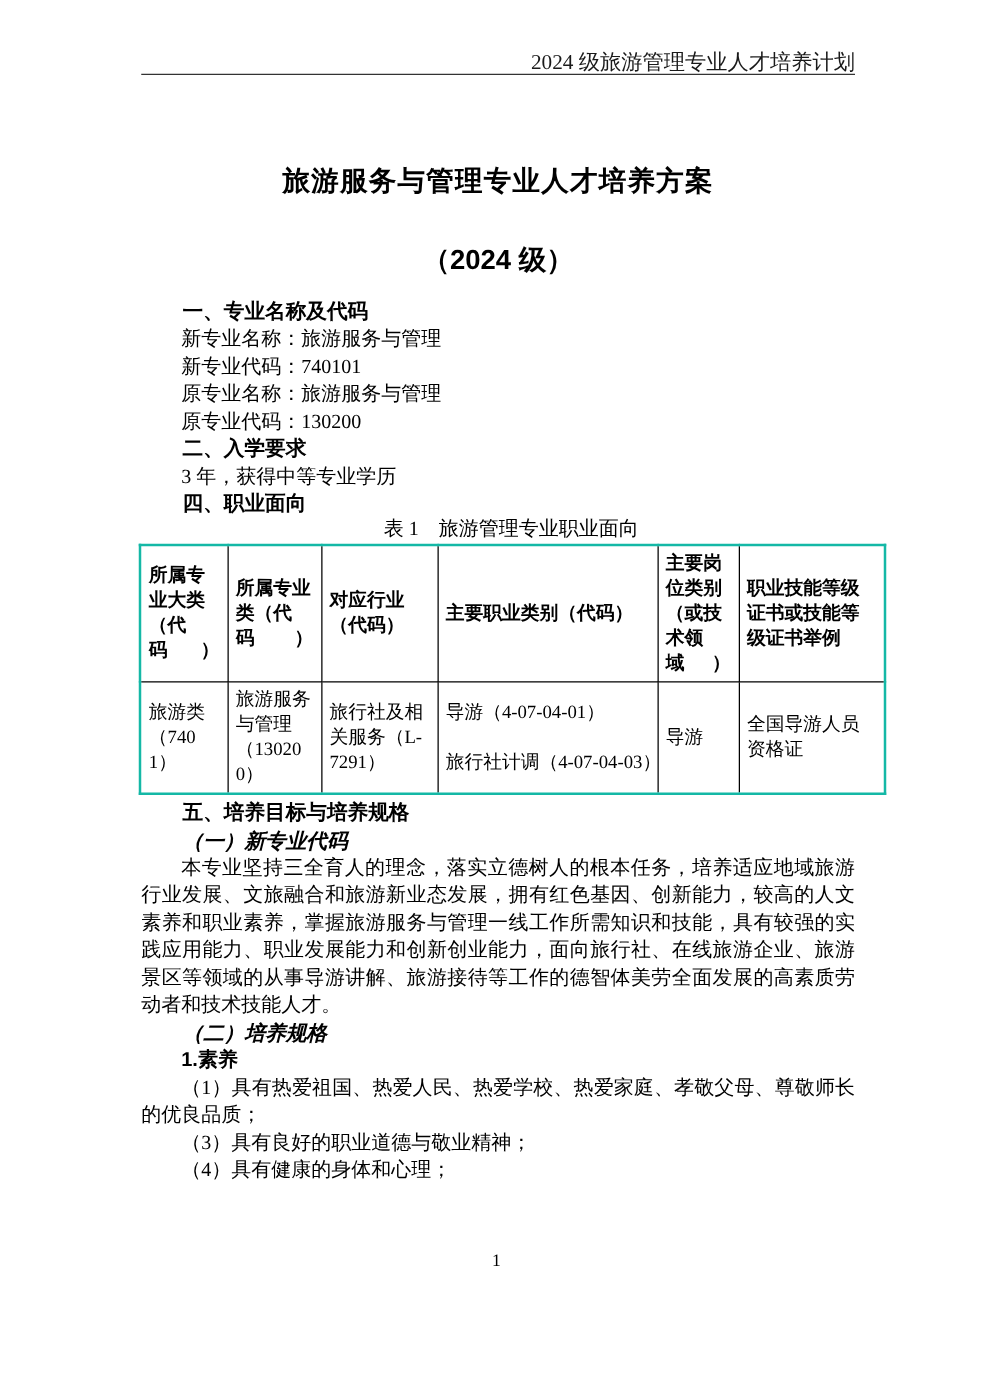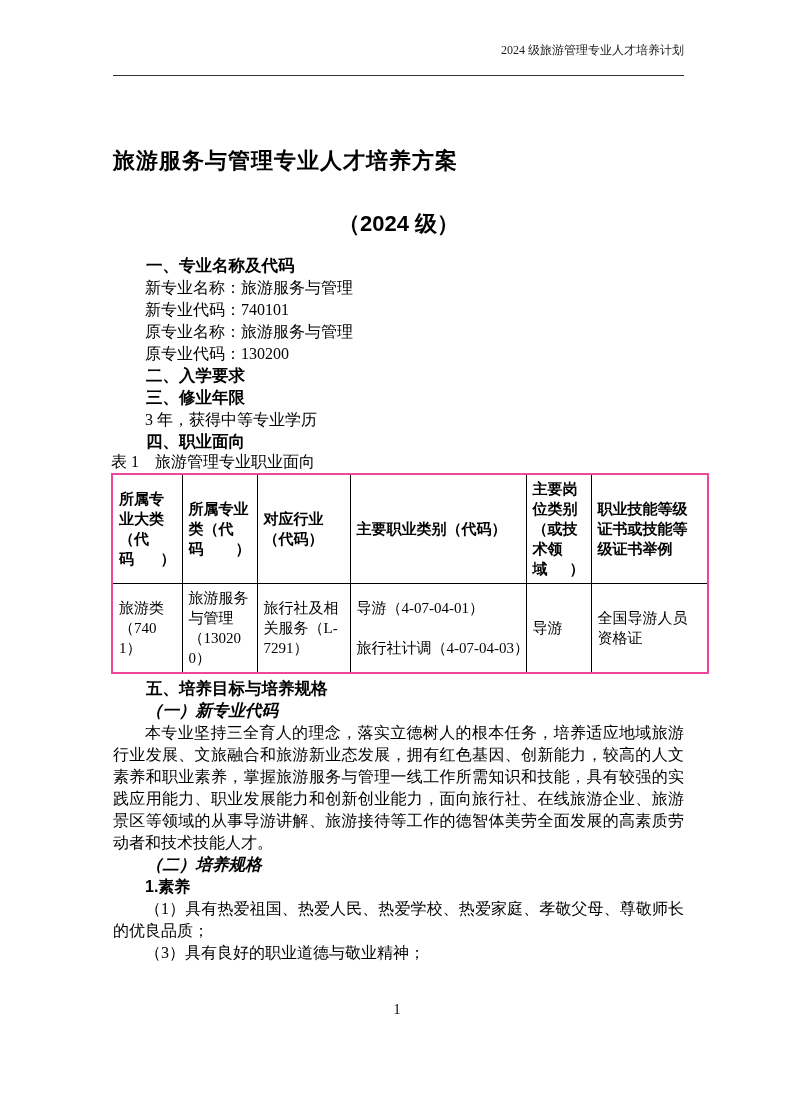--- a/index.html
+++ b/index.html
@@ -11,47 +11,47 @@
     color: #000000;
     font-family: "Liberation Serif", "DejaVu Serif", serif;
     font-size: 16px;
     line-height: 22px;
     box-sizing: border-box;
     padding: 42px 110px 0 113px;
     overflow: hidden;
   }
   .doc-header {
     text-align: right;
-    font-size: 12px;
+    font-size: 17px;
     line-height: 16px;
-    padding-bottom: 17px;
+    padding-bottom: 1px;
     border-bottom: 1px solid #333333;
     color: #1a1a1a;
   }
   .doc-title {
     margin-top: 70px;
-    text-align: left;
+    text-align: center;
     font-size: 22px;
     line-height: 30px;
     font-weight: bold;
     font-family: "Liberation Sans", "DejaVu Sans", sans-serif;
     letter-spacing: 1px;
   }
   .doc-subtitle {
     margin-top: 33px;
     text-align: center;
     font-size: 22px;
     line-height: 30px;
     font-weight: bold;
     font-family: "Liberation Sans", "DejaVu Sans", sans-serif;
   }
   .content { margin-top: 16px; }
   .h1 {
     font-weight: bold;
-    font-family: Liberation Serif, serif;
+    font-family: Liberation Mono, monospace;
     text-indent: 2em;
     font-size: 16.5px;
   }
   .bodyline { text-indent: 2em; }
   .h2 {
     font-weight: bold;
     font-style: italic;
     text-indent: 2em;
     font-size: 16.5px;
   }
@@ -64,30 +64,30 @@
     text-align: justify;
     text-indent: 2em;
   }
   .item {
     text-align: justify;
     text-indent: 2em;
   }
   .table-caption {
     width: 596px;
     margin-left: -2px;
-    text-align: left;
+    text-align: center;
     line-height: 18px;
     font-size: 16px;
   }
   table.face-table {
     margin-top: 2px;
     margin-left: -2px;
     width: 596px;
     border-collapse: collapse;
-    border: 2px solid #ec4899;
+    border: 2px solid #14b8a6;
     table-layout: fixed;
     font-size: 15px;
   }
   .face-table th, .face-table td {
     border: 1px solid #000000;
     vertical-align: middle;
     padding: 4px 6px;
     box-sizing: border-box;
     word-break: break-all;
   }
@@ -126,21 +126,20 @@
   <div class="content">
 
     <div class="h1">一、专业名称及代码</div>
     <div class="bodyline">新专业名称：旅游服务与管理</div>
     <div class="bodyline">新专业代码：740101</div>
     <div class="bodyline">原专业名称：旅游服务与管理</div>
     <div class="bodyline">原专业代码：130200</div>
 
     <div class="h1">二、入学要求</div>
 
-    <div class="h1">三、修业年限</div>
     <div class="bodyline">3 年，获得中等专业学历</div>
 
     <div class="h1">四、职业面向</div>
     <div class="table-caption">表 1　旅游管理专业职业面向</div>
 
     <table class="face-table">
       <colgroup>
         <col style="width:70px">
         <col style="width:75px">
         <col style="width:93px">
@@ -173,18 +172,19 @@
       </tbody>
     </table>
 
     <div class="h1" style="margin-top:4px;">五、培养目标与培养规格</div>
     <div class="h2">（一）新专业代码</div>
     <div class="para">本专业坚持三全育人的理念，落实立德树人的根本任务，培养适应地域旅游行业发展、文旅融合和旅游新业态发展，拥有红色基因、创新能力，较高的人文素养和职业素养，掌握旅游服务与管理一线工作所需知识和技能，具有较强的实践应用能力、职业发展能力和创新创业能力，面向旅行社、在线旅游企业、旅游景区等领域的从事导游讲解、旅游接待等工作的德智体美劳全面发展的高素质劳动者和技术技能人才。</div>
     <div class="h2">（二）培养规格</div>
     <div class="h3">1.素养</div>
     <div class="item">（1）具有热爱祖国、热爱人民、热爱学校、热爱家庭、孝敬父母、尊敬师长的优良品质；</div>
     <div class="item">（3）具有良好的职业道德与敬业精神；</div>
+    <div class="item">（4）具有健康的身体和心理；</div>
 
   </div>
 
   <div class="page-number">1</div>
 
 </div>
 
 </body></html>

